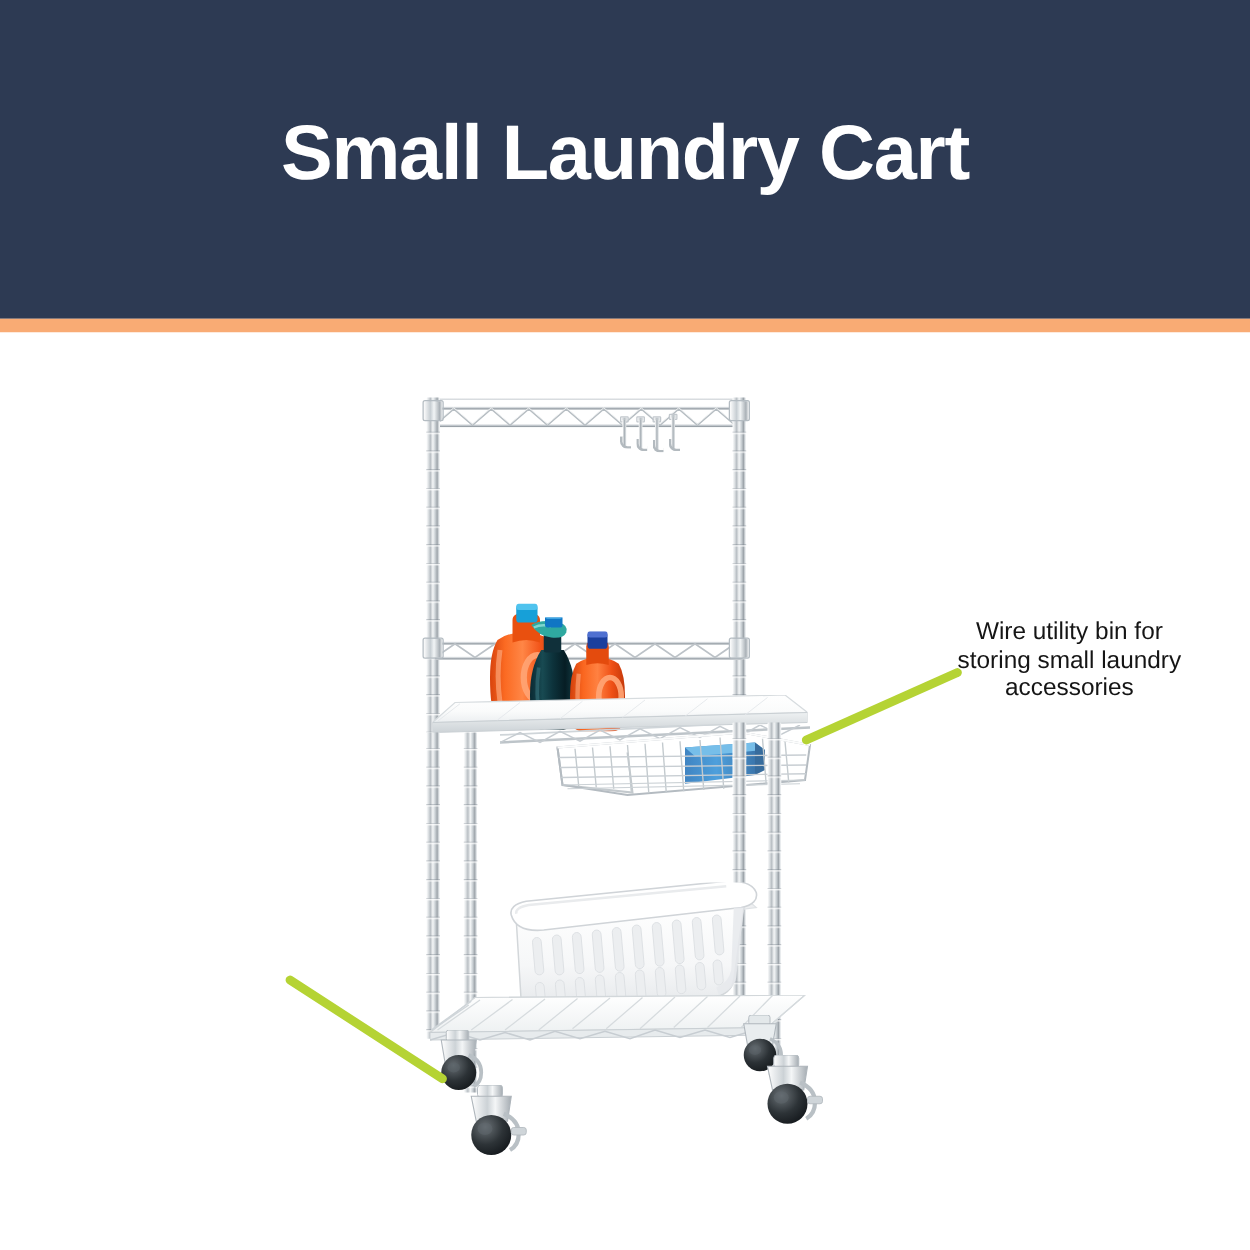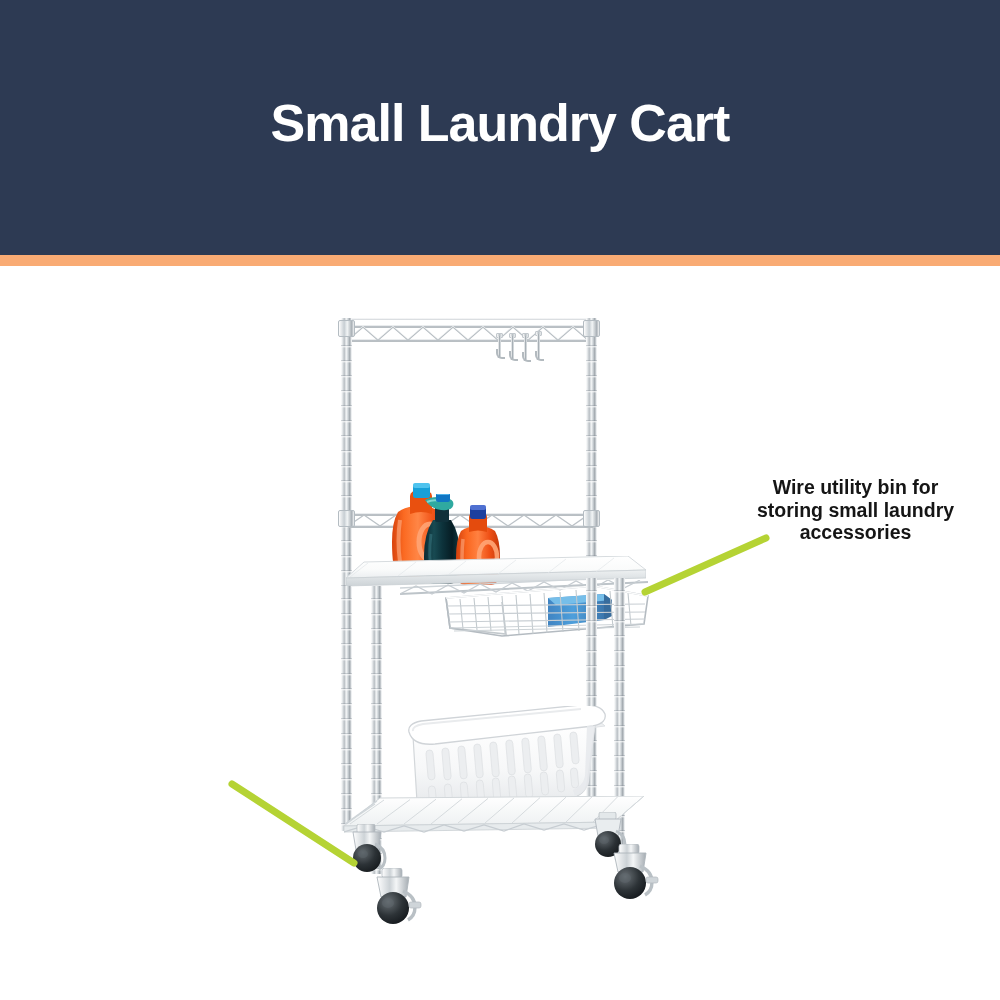--- a/index.html
+++ b/index.html
@@ -14,21 +14,21 @@
 
   
   .header-band{
     position:absolute;left:0;top:0;width:1000px;height:255px;
     background:#2d3a53;
   }
   .header-title{
     position:absolute;left:0;top:0;width:1000px;height:255px;
     display:flex;align-items:center;justify-content:center;
     color:#ffffff;
-    font-size:52px;
+    font-size:62px;
     font-weight:bold;
     letter-spacing:-1px;
     line-height:1;
     padding-bottom:10px;
     box-sizing:border-box;
     white-space:nowrap;
   }
   .accent-stripe{
     position:absolute;left:0;top:255px;width:1000px;height:11px;
     background:#f9ab74;
@@ -39,21 +39,21 @@
 
   
   .callout{
     position:absolute;
     color:#151515;
     font-size:19.5px;
     line-height:1.16;
     text-align:center;
     white-space:pre-line;
   }
-  .callout-right{left:748px;top:476px;width:215px;font-weight:bold;}
+  .callout-right{left:748px;top:494px;width:215px;}
   .callout-left{left:108px;top:718px;width:218px;}
 
   .leader{position:absolute;left:0;top:0;width:1000px;height:1000px;pointer-events:none;}
 
   
   .cart{position:absolute;left:0;top:0;width:1000px;height:1000px;}
 
   
   .post{
     position:absolute;

